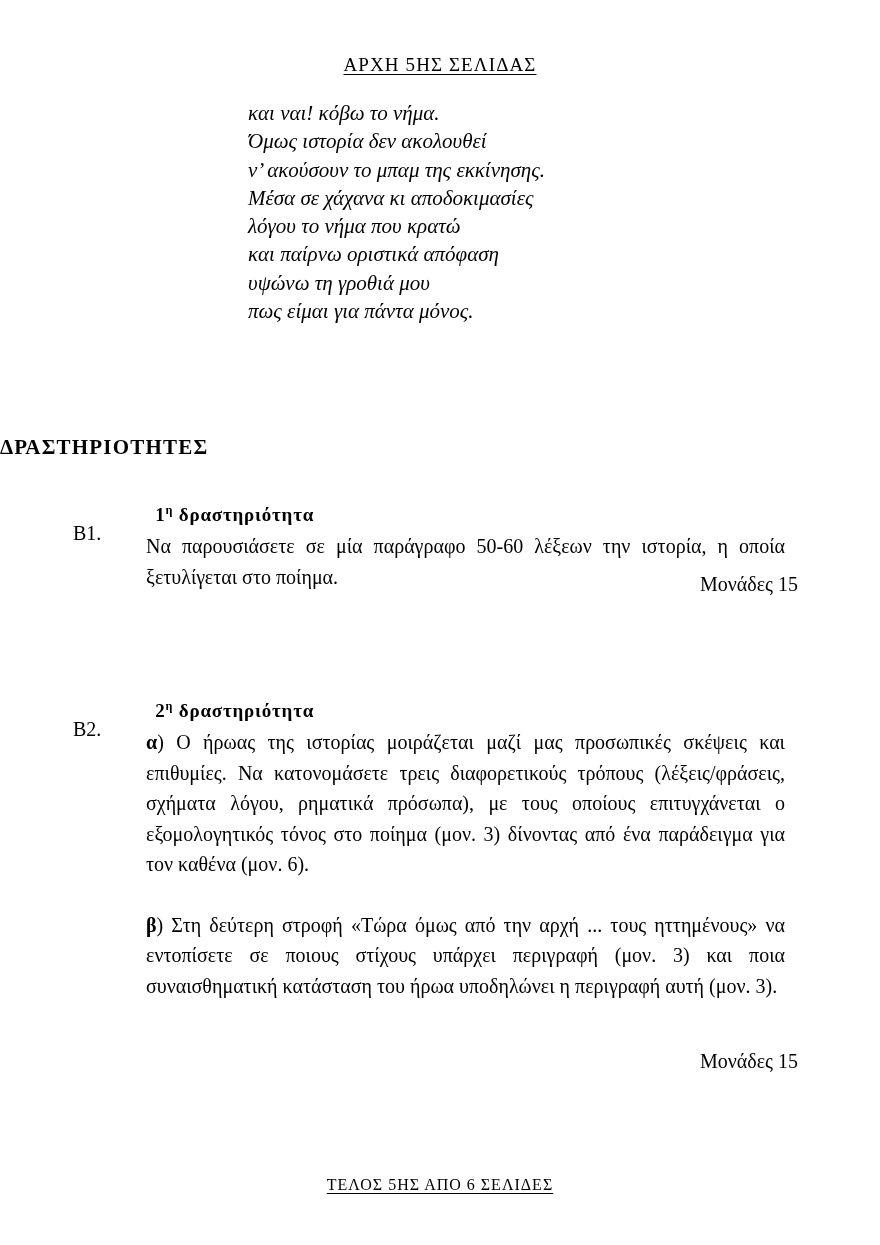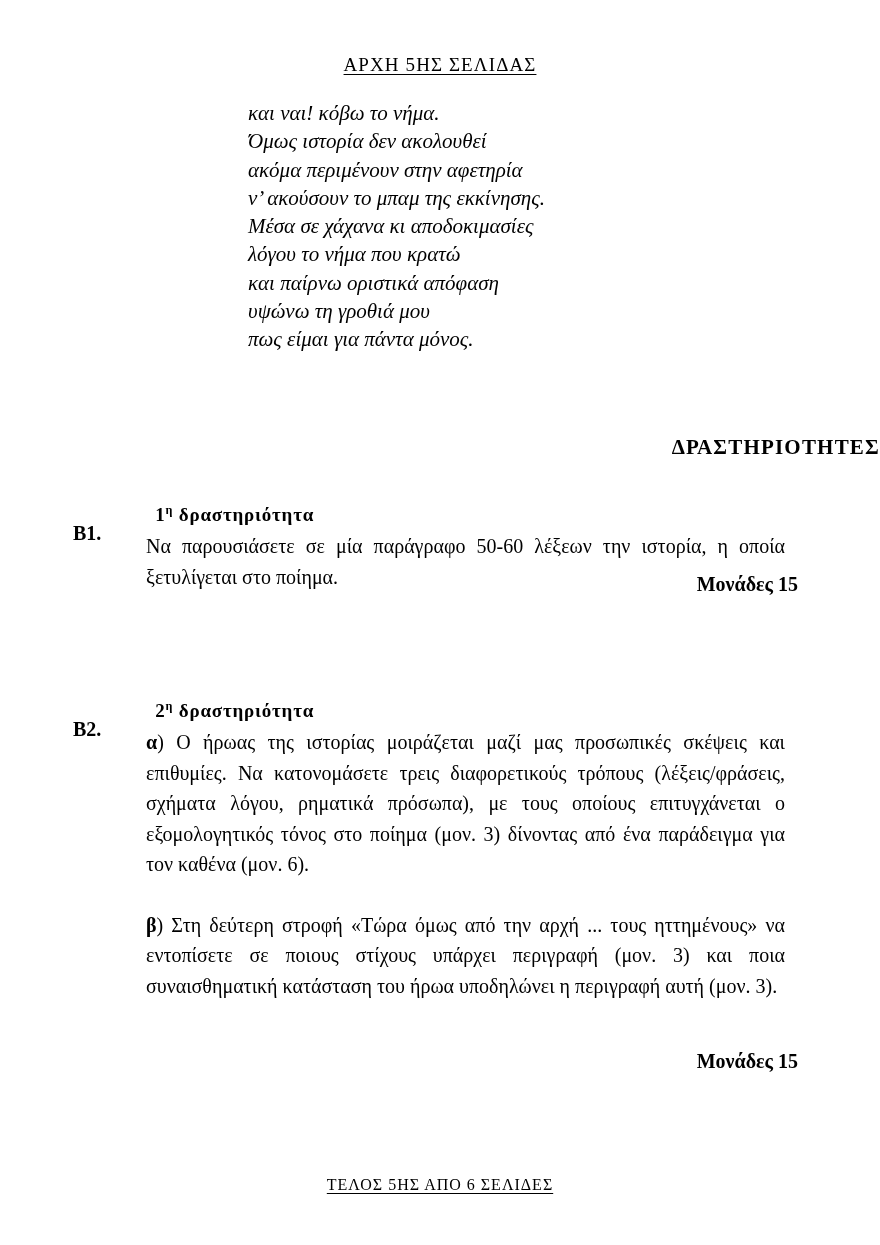--- a/index.html
+++ b/index.html
@@ -54,21 +54,21 @@
     line-height: 28.3px;
     white-space: pre;
   }
 
   
   .activities-title {
     position: absolute;
     top: 435px;
     left: 0;
     width: 880px;
-    text-align: right;
+    text-align: left;
   }
   .activities-title span {
     font-weight: bold;
     font-size: 21px;
     letter-spacing: 1.2px;
     white-space: pre;
   }
 
   
   .act-label {
@@ -88,21 +88,21 @@
   .qblock {
     position: absolute;
     left: 73px;
     width: 725px;
   }
   .qtag {
     position: absolute;
     left: 0;
     top: 0;
     width: 54px;
-    font-weight: bold;
+    font-weight: normal;
     font-size: 20px;
     line-height: 30px;
     white-space: pre;
   }
   .qbody {
     margin-left: 60px;
     font-size: 20px;
     line-height: 30.5px;
     text-align: justify;
     text-justify: inter-word;
@@ -113,21 +113,21 @@
   .qbody p.spaced {
     margin-top: 30px;
   }
   .qbody .bold-marker {
     font-weight: bold;
   }
 
   .marks {
     position: absolute;
     right: 82px;
-    font-weight: bold;
+    font-weight: normal;
     font-size: 20px;
     white-space: pre;
   }
 
   
   .page-footer {
     position: absolute;
     top: 1176px;
     left: 0;
     width: 880px;
@@ -147,21 +147,20 @@
 
 <div class="page">
 
   <div class="page-header">
     <span class="hdr-text">ΑΡΧΗ 5ΗΣ ΣΕΛΙΔΑΣ</span>
   </div>
 
   <div class="poem">
     <div class="poem-line">και ναι! κόβω το νήμα.</div>
     <div class="poem-line">Όμως ιστορία δεν ακολουθεί</div>
-    <div class="poem-line">ακόμα περιμένουν στην αφετηρία</div>
     <div class="poem-line">ν’ ακούσουν το μπαμ της εκκίνησης.</div>
     <div class="poem-line">Μέσα σε χάχανα κι αποδοκιμασίες</div>
     <div class="poem-line">λόγου το νήμα που κρατώ</div>
     <div class="poem-line">και παίρνω οριστικά απόφαση</div>
     <div class="poem-line">υψώνω τη γροθιά μου</div>
     <div class="poem-line">πως είμαι για πάντα μόνος.</div>
   </div>
 
   <div class="activities-title">
     <span>ΔΡΑΣΤΗΡΙΟΤΗΤΕΣ</span>

